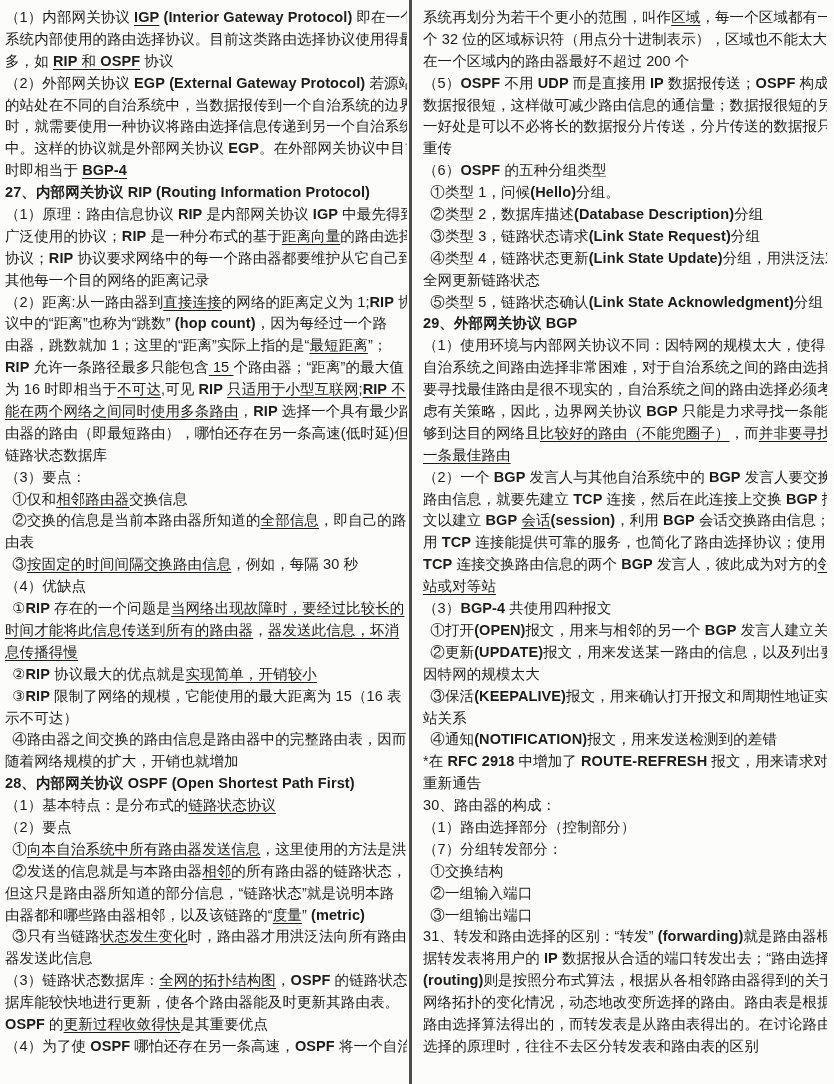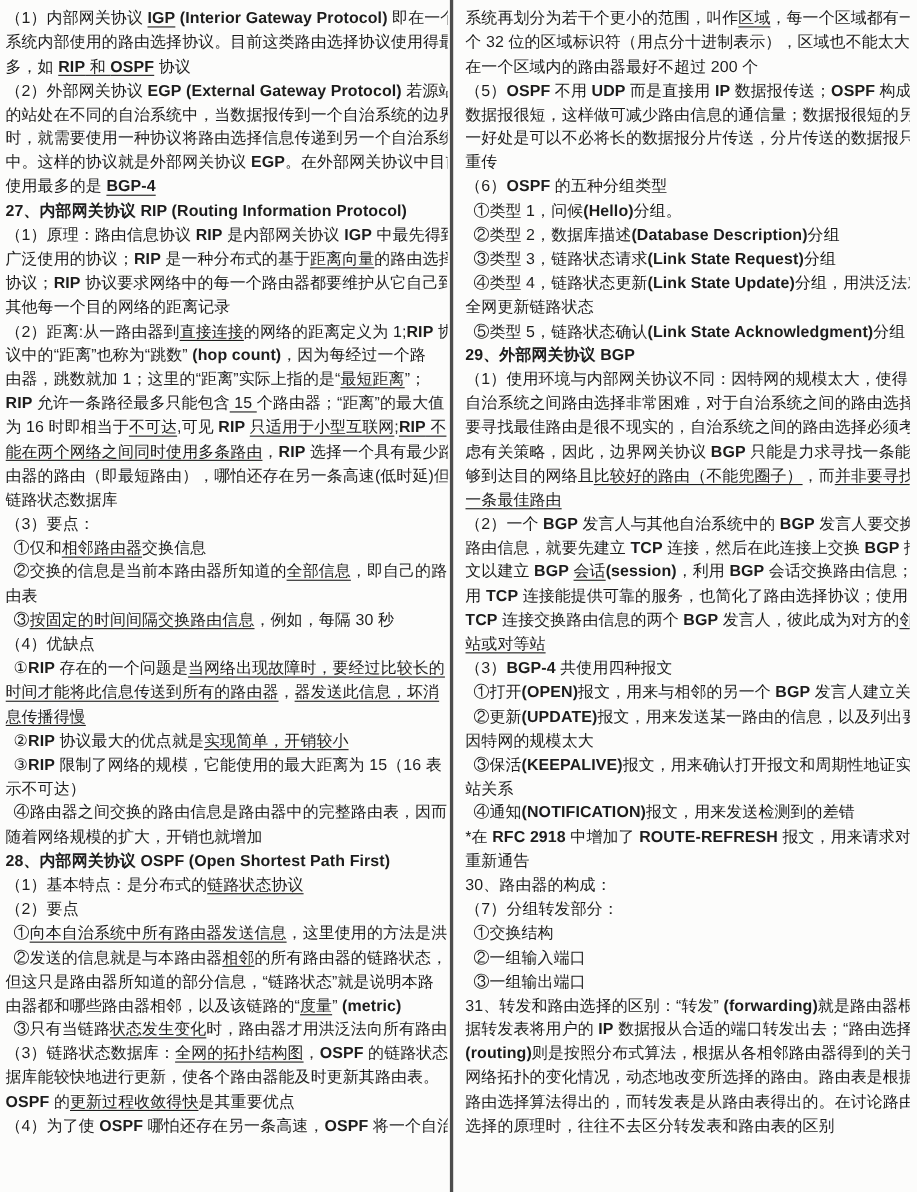--- a/index.html
+++ b/index.html
@@ -48,21 +48,21 @@
 
 <div class="page">
   <div class="col col-left">
       <div class="line"><span>（1）内部网关协议 </span><span class="b u">IGP</span><span> </span><span class="b">(Interior Gateway Protocol)</span><span> 即在一个自治</span></div>
       <div class="line"><span>系统内部使用的路由选择协议。目前这类路由选择协议使用得最</span></div>
       <div class="line"><span>多，如 </span><span class="b u">RIP</span><span class="u"> 和 </span><span class="b u">OSPF</span><span> 协议</span></div>
       <div class="line"><span>（2）外部网关协议 </span><span class="b">EGP</span><span> </span><span class="b">(External Gateway Protocol)</span><span> 若源站和目</span></div>
       <div class="line"><span>的站处在不同的自治系统中，当数据报传到一个自治系统的边界</span></div>
       <div class="line"><span>时，就需要使用一种协议将路由选择信息传递到另一个自治系统</span></div>
       <div class="line"><span>中。这样的协议就是外部网关协议 </span><span class="b">EGP</span><span>。在外部网关协议中目前</span></div>
-      <div class="line"><span>使用最多的是 </span><span class="b u">BGP-4</span></div>
+      <div class="line"><span>时即相当于 </span><span class="b u">BGP-4</span></div>
       <div class="line"><span class="b">27、内部网关协议 RIP (Routing Information Protocol)</span></div>
       <div class="line"><span>（1）原理：路由信息协议 </span><span class="b">RIP</span><span> 是内部网关协议 </span><span class="b">IGP</span><span> 中最先得到</span></div>
       <div class="line"><span>广泛使用的协议；</span><span class="b">RIP</span><span> 是一种分布式的基于</span><span class="u">距离向量</span><span>的路由选择</span></div>
       <div class="line"><span>协议；</span><span class="b">RIP</span><span> 协议要求网络中的每一个路由器都要维护从它自己到</span></div>
       <div class="line"><span>其他每一个目的网络的距离记录</span></div>
       <div class="line"><span>（2）距离:从一路由器到</span><span class="u">直接连接</span><span>的网络的距离定义为 1;</span><span class="b">RIP</span><span> 协</span></div>
       <div class="line"><span>议中的“距离”也称为“跳数” </span><span class="b">(hop count)</span><span>，因为每经过一个路</span></div>
       <div class="line"><span>由器，跳数就加 1；这里的“距离”实际上指的是“</span><span class="u">最短距离</span><span>”；</span></div>
       <div class="line"><span class="b">RIP</span><span> 允许一条路径最多只能包含</span><span class="u"> 15 </span><span>个路由器；“距离”的最大值</span></div>
       <div class="line"><span>为 16 时即相当于</span><span class="u">不可达</span><span>,可见 </span><span class="b">RIP</span><span> </span><span class="u">只适用于小型互联网</span><span>;</span><span class="b u">RIP</span><span class="u"> 不</span></div>
@@ -84,20 +84,21 @@
       <div class="line"><span> ④路由器之间交换的路由信息是路由器中的完整路由表，因而</span></div>
       <div class="line"><span>随着网络规模的扩大，开销也就增加</span></div>
       <div class="line"><span class="b">28、内部网关协议 OSPF (Open Shortest Path First)</span></div>
       <div class="line"><span>（1）基本特点：是分布式的</span><span class="u">链路状态协议</span></div>
       <div class="line"><span>（2）要点</span></div>
       <div class="line"><span> ①</span><span class="u">向本自治系统中所有路由器发送信息</span><span>，这里使用的方法是洪</span></div>
       <div class="line"><span> ②发送的信息就是与本路由器</span><span class="u">相邻</span><span>的所有路由器的链路状态，</span></div>
       <div class="line"><span>但这只是路由器所知道的部分信息，“链路状态”就是说明本路</span></div>
       <div class="line"><span>由器都和哪些路由器相邻，以及该链路的“</span><span class="u">度量</span><span>” </span><span class="b">(metric)</span></div>
       <div class="line"><span> ③只有当链路</span><span class="u">状态发生变化</span><span>时，路由器才用洪泛法向所有路由</span></div>
+      <div class="line"><span>器发送此信息</span></div>
       <div class="line"><span>（3）链路状态数据库：</span><span class="u">全网的拓扑结构图</span><span>，</span><span class="b">OSPF</span><span> 的链路状态数</span></div>
       <div class="line"><span>据库能较快地进行更新，使各个路由器能及时更新其路由表。</span></div>
       <div class="line"><span class="b">OSPF</span><span> 的</span><span class="u">更新过程收敛得快</span><span>是其重要优点</span></div>
       <div class="line"><span>（4）为了使 </span><span class="b">OSPF</span><span> 哪怕还存在另一条高速，</span><span class="b">OSPF</span><span> 将一个自治</span></div>
     </div>
   <div class="divider"></div>
   <div class="col col-right">
       <div class="line"><span>系统再划分为若干个更小的范围，叫作</span><span class="u">区域</span><span>，每一个区域都有一</span></div>
       <div class="line"><span>个 32 位的区域标识符（用点分十进制表示），区域也不能太大，</span></div>
       <div class="line"><span>在一个区域内的路由器最好不超过 200 个</span></div>
@@ -128,20 +129,21 @@
       <div class="line"><span>（3）</span><span class="b">BGP-4</span><span> 共使用四种报文</span></div>
       <div class="line"><span> ①打开</span><span class="b">(OPEN)</span><span>报文，用来与相邻的另一个 </span><span class="b">BGP</span><span> 发言人建立关系</span></div>
       <div class="line"><span> ②更新</span><span class="b">(UPDATE)</span><span>报文，用来发送某一路由的信息，以及列出要</span></div>
       <div class="line"><span>因特网的规模太大</span></div>
       <div class="line"><span> ③保活</span><span class="b">(KEEPALIVE)</span><span>报文，用来确认打开报文和周期性地证实邻</span></div>
       <div class="line"><span>站关系</span></div>
       <div class="line"><span> ④通知</span><span class="b">(NOTIFICATION)</span><span>报文，用来发送检测到的差错</span></div>
       <div class="line"><span>*在 </span><span class="b">RFC 2918</span><span> 中增加了 </span><span class="b">ROUTE-REFRESH</span><span> 报文，用来请求对等端</span></div>
       <div class="line"><span>重新通告</span></div>
       <div class="line"><span>30、路由器的构成：</span></div>
+      <div class="line"><span>（1）路由选择部分（控制部分）</span></div>
       <div class="line"><span>（7）分组转发部分：</span></div>
       <div class="line"><span> ①交换结构</span></div>
       <div class="line"><span> ②一组输入端口</span></div>
       <div class="line"><span> ③一组输出端口</span></div>
       <div class="line"><span>31、转发和路由选择的区别：“转发” </span><span class="b">(forwarding)</span><span>就是路由器根</span></div>
       <div class="line"><span>据转发表将用户的 </span><span class="b">IP</span><span> 数据报从合适的端口转发出去；“路由选择”</span></div>
       <div class="line"><span class="b">(routing)</span><span>则是按照分布式算法，根据从各相邻路由器得到的关于</span></div>
       <div class="line"><span>网络拓扑的变化情况，动态地改变所选择的路由。路由表是根据</span></div>
       <div class="line"><span>路由选择算法得出的，而转发表是从路由表得出的。在讨论路由</span></div>
       <div class="line"><span>选择的原理时，往往不去区分转发表和路由表的区别</span></div>

